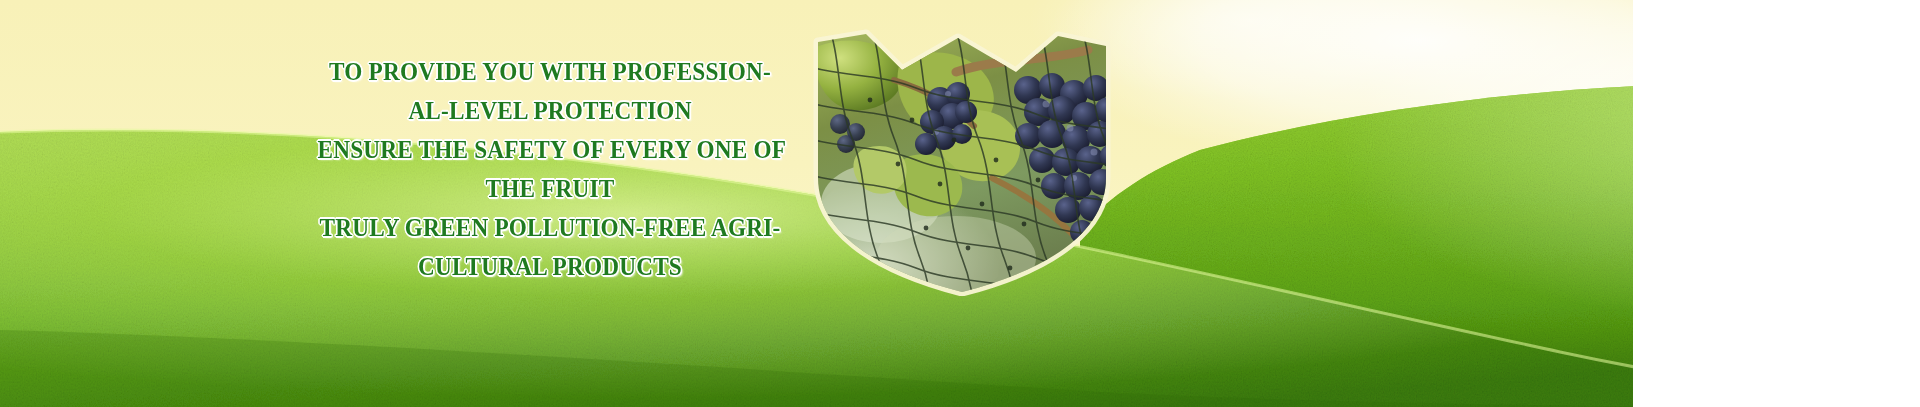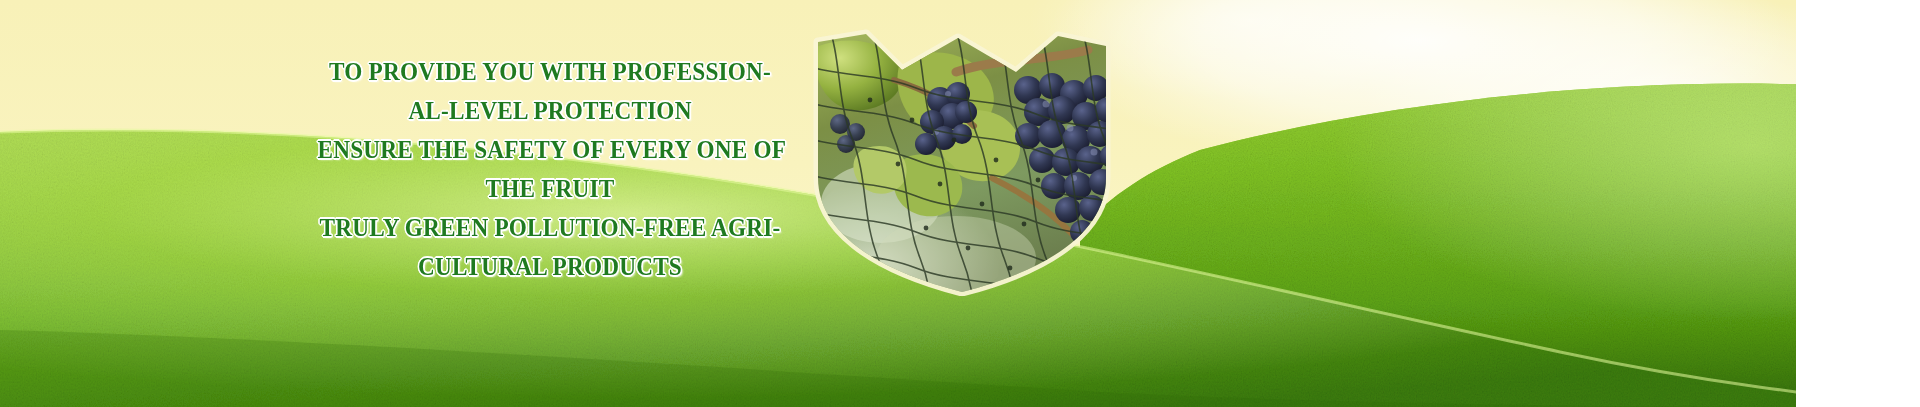--- a/index.html
+++ b/index.html
@@ -6,21 +6,21 @@
     margin: 0;
     padding: 0;
     background: #ffffff;
   }
   body {
     font-family: "Liberation Serif", "DejaVu Serif", serif;
   }
 
   .banner {
     position: relative;
-    width: 1796px;
+    width: 1633px;
     height: 407px;
     overflow: hidden;
   }
 
   
   .sky {
     position: absolute;
     inset: 0;
     background:
       radial-gradient(ellipse 520px 180px at 1420px 40px,

